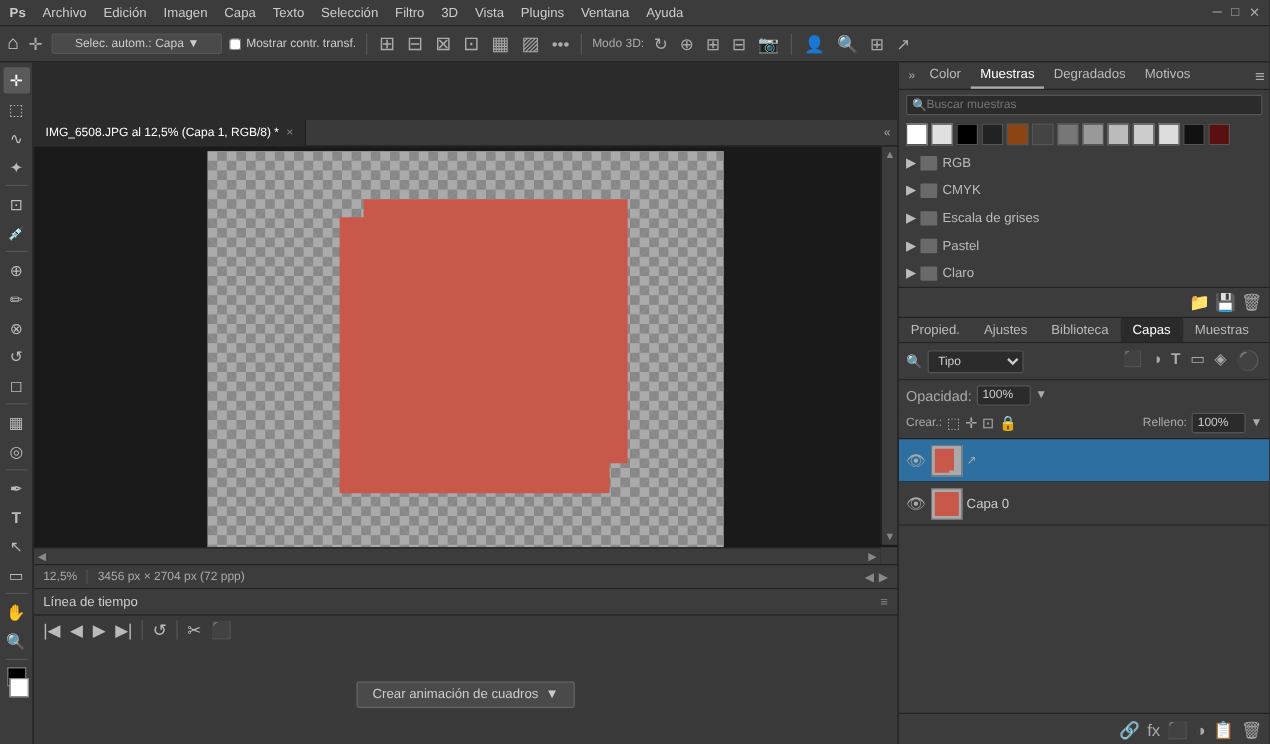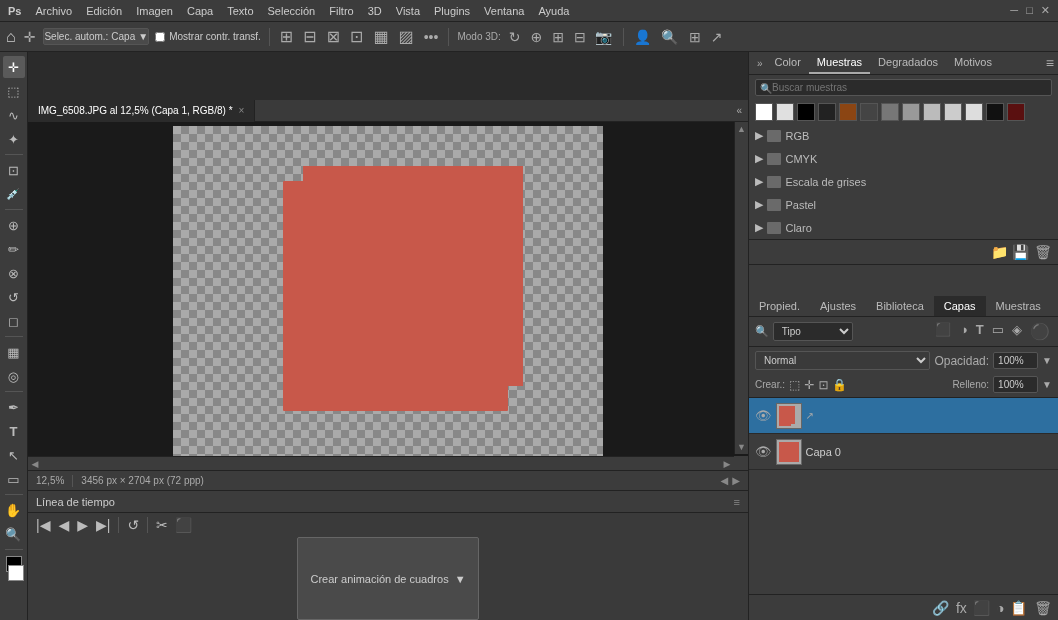--- a/index.html
+++ b/index.html
@@ -5,21 +5,21 @@
     * { margin: 0; padding: 0; box-sizing: border-box; }
     body { width: 1058px; height: 620px; background: #2b2b2b; font-family: 'Arial', sans-serif; font-size: 11px; color: #ccc; overflow: hidden; display: flex; flex-direction: column; }
 
     
     .menu-bar { height: 22px; background: #3c3c3c; display: flex; align-items: center; padding: 0 8px; gap: 14px; flex-shrink: 0; border-bottom: 1px solid #222; }
     .menu-bar-brand { color: #fff; font-size: 13px; font-weight: bold; }
     .menu-bar span { font-size: 11px; color: #ccc; cursor: pointer; }
 
     
     .toolbar { height: 30px; background: #3c3c3c; display: flex; align-items: center; padding: 0 6px; gap: 6px; flex-shrink: 0; border-bottom: 1px solid #222; }
-    .toolbar-btn { background: #4a4a4a; border: 1px solid #555; color: #ccc; padding: 2px 0; font-size: 10px; cursor: pointer; border-radius: 2px; display: flex; align-items: center; gap: 3px; }
+    .toolbar-btn { background: #4a4a4a; border: 1px solid #555; color: #ccc; padding: 2px 18px; font-size: 10px; cursor: pointer; border-radius: 2px; display: flex; align-items: center; gap: 3px; }
     .toolbar-sep { width: 1px; height: 18px; background: #555; margin: 0 2px; }
     .toolbar-icon { color: #aaa; font-size: 14px; cursor: pointer; padding: 2px; }
     .toolbar-checkbox { display: flex; align-items: center; gap: 4px; color: #ccc; font-size: 10px; }
     .toolbar-checkbox input { width: 10px; height: 10px; }
     .home-icon { font-size: 16px; color: #ccc; cursor: pointer; }
 
     
     .main-area { display: flex; flex: 1; overflow: hidden; }
 
     
@@ -57,21 +57,21 @@
     
     .status-bar { height: 20px; background: #3c3c3c; display: flex; align-items: center; padding: 0 8px; gap: 8px; font-size: 10px; color: #aaa; border-top: 1px solid #222; flex-shrink: 0; }
     .status-sep { width: 1px; height: 12px; background: #555; }
 
     
     .timeline { height: 130px; background: #3a3a3a; border-top: 1px solid #222; display: flex; flex-direction: column; flex-shrink: 0; }
     .timeline-header { height: 22px; background: #3c3c3c; display: flex; align-items: center; padding: 0 8px; font-size: 11px; color: #ccc; border-bottom: 1px solid #222; justify-content: space-between; }
     .timeline-controls { display: flex; align-items: center; gap: 8px; padding: 4px 8px; }
     .tl-btn { color: #bbb; font-size: 14px; cursor: pointer; }
     .tl-sep { width: 1px; height: 16px; background: #555; }
-    .timeline-content { flex: 1; display: flex; justify-content: center; }
+    .timeline-content { flex: 1; display: flex; align-items: center; justify-content: center; }
     .create-anim-btn { background: #4a4a4a; border: 1px solid #666; color: #ccc; padding: 4px 12px; font-size: 11px; cursor: pointer; border-radius: 2px; display: flex; align-items: center; gap: 6px; }
 
     
     .right-panel { width: 310px; background: #3c3c3c; display: flex; flex-direction: column; border-left: 1px solid #222; flex-shrink: 0; overflow: hidden; }
 
     
     .panel-tabs { display: flex; align-items: center; background: #3c3c3c; border-bottom: 1px solid #222; padding: 0 4px; }
     .panel-tab { padding: 4px 8px; font-size: 11px; color: #bbb; cursor: pointer; border-bottom: 2px solid transparent; }
     .panel-tab.active { color: #fff; border-bottom: 2px solid #aaa; }
     .panel-tab-menu { margin-left: auto; color: #aaa; cursor: pointer; font-size: 14px; }
@@ -85,21 +85,21 @@
     .swatches-row { display: flex; gap: 3px; padding: 3px 6px; flex-wrap: wrap; }
     .swatch { width: 18px; height: 18px; cursor: pointer; border: 1px solid #555; }
 
     
     .swatch-group { padding: 2px 6px; }
     .swatch-group-header { display: flex; align-items: center; gap: 4px; padding: 3px 0; cursor: pointer; color: #bbb; font-size: 11px; }
     .swatch-folder { width: 14px; height: 12px; background: #6a6a6a; border-radius: 1px; display: inline-block; }
 
     
     .layer-panel-tabs { display: flex; background: #3c3c3c; border-bottom: 1px solid #222; border-top: 1px solid #222; }
-    .layer-tab { padding: 4px 10px; font-size: 11px; color: #bbb; cursor: pointer; margin-top: 31px; }
+    .layer-tab { padding: 4px 10px; font-size: 11px; color: #bbb; cursor: pointer; }
     .layer-tab.active { color: #fff; background: #2b2b2b; }
 
     
     .layer-toolbar { display: flex; align-items: center; gap: 4px; padding: 4px 6px; background: #3c3c3c; border-bottom: 1px solid #222; }
     .layer-toolbar-input { background: #2b2b2b; border: 1px solid #555; color: #ccc; padding: 2px 4px; font-size: 10px; border-radius: 2px; width: 80px; }
     .layer-toolbar-icons { display: flex; gap: 4px; margin-left: auto; }
     .layer-icon-btn { color: #aaa; font-size: 13px; cursor: pointer; padding: 1px 2px; }
 
     
     .layer-blend-row { display: flex; align-items: center; gap: 4px; padding: 4px 6px; background: #3c3c3c; }
@@ -395,23 +395,20 @@
         <span class="layer-icon-btn">⬛</span>
         <span class="layer-icon-btn">◑</span>
         <span class="layer-icon-btn" style="font-weight:bold;">T</span>
         <span class="layer-icon-btn">▭</span>
         <span class="layer-icon-btn">◈</span>
         <span class="layer-icon-btn" style="font-size:16px;color:#666;">⚫</span>
       </div>
     </div>
 
     <div class="layer-blend-row">
-      <select class="blend-select">
-        <option>Normal</option>
-      </select>
       <span class="opacity-label">Opacidad:</span>
       <input type="text" class="opacity-val" value="100%" style="">
       <span style="color:#aaa;cursor:pointer;font-size:10px;">▼</span>
     </div>
 
     <div class="layer-lock-row">
       <span class="lock-label">Crear.:</span>
       <span class="lock-icon-btn">⬚</span>
       <span class="lock-icon-btn">✛</span>
       <span class="lock-icon-btn">⊡</span>

